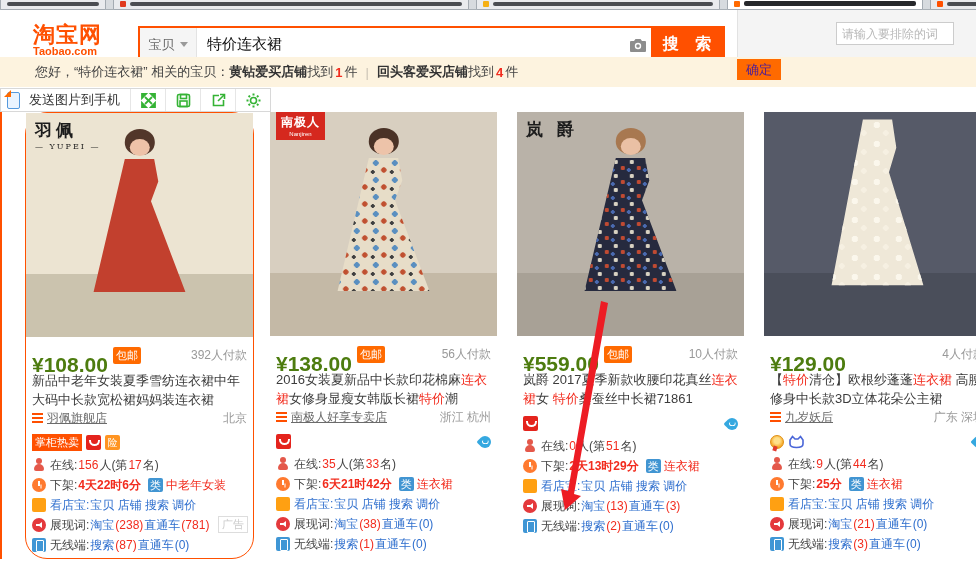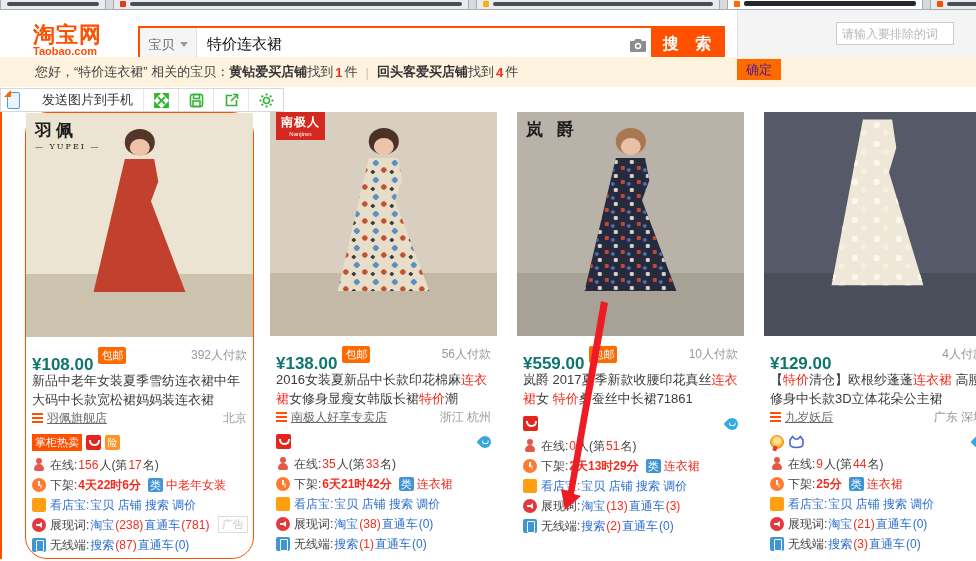--- a/index.html
+++ b/index.html
@@ -32,21 +32,21 @@
 
   
   .notice { position:absolute; left:0; top:57px; width:976px; height:30px; background:#fdf3df; display:flex; align-items:center; padding-left:35px; font-size:13px; color:#666; }
   .notice .sg-bold { color:#333; font-weight:bold; }
   .notice .sg-r { color:#f22c1e; font-weight:bold; padding:0 2px; }
   .notice .sg-sep { color:#c9c2b4; padding:0 8px; }
   .confirm { position:absolute; left:737px; top:59px; width:44px; height:21px; background:#ff6a00; color:#4c1d95; border:none; font-size:13px; cursor:pointer; font-family:inherit; line-height:21px; text-align:center; }
 
   
   .snaptool { position:absolute; left:0; top:88px; height:24px; background:#fff; border:1px solid #d8d8d8; display:flex; align-items:center; z-index:30; }
-  .snaptool .lbl { font-size:13px; color:#333; padding:0 10px 0 22px;text-align:center; }
+  .snaptool .lbl { font-size:13px; color:#333; padding:0 10px 0 9px;text-align:center; }
   .tsep { width:1px; height:22px; background:#e6e6e6; }
   .tico { width:34px; display:flex; align-items:center; justify-content:center; cursor:pointer; height:22px; }
   .phoneico { width:13px; height:17px; border:1px solid #5599dd; border-radius:2px; background:#eaf4ff; position:relative; margin-left:6px; }
   .phoneico::before { content:""; position:absolute; left:-4px; top:-3px; width:0; height:0; border-style:solid; border-width:0 7px 7px 0; border-color:transparent #ff6a00 transparent transparent; transform:rotate(90deg); }
 
   
   .leftsliver { position:absolute; left:0; top:112px; width:2px; height:447px; background:#ff5000; }
   .card { position:absolute; top:112px; height:447px; background:#fff; }
   .card.hl { border:1px solid #ff5000; }
   .photo { position:relative; width:100%; height:224px; overflow:hidden; cursor:pointer; }
@@ -56,21 +56,21 @@
   .dress { clip-path:polygon(36% 0,64% 0,68% 16%,61% 30%,94% 94%,6% 94%); }
   .brand-ink { position:absolute; left:9px; top:6px; color:#1c1c1c; font-family:"DejaVu Serif","Liberation Serif",serif; }
   .brand-ink .l1 { font-size:17px; font-weight:bold; letter-spacing:4px; }
   .brand-ink .l2 { font-size:8px; letter-spacing:2px; }
   .brand-red { position:absolute; left:6px; top:0; background:#d5281e; color:#fff; padding:2px 5px 3px; text-align:center; }
   .brand-red .l1 { font-size:12px; font-weight:bold; letter-spacing:1px; }
   .brand-red .l2 { font-size:6px; }
 
   .cbody { padding:7px 6px 0 6px; position:relative; }
   .pricerow { display:flex; align-items:center; height:22px; }
-  .price { color:#0f766e; font-weight:bold; font-size:17px;margin-top:20px; }
+  .price { color:#4d7c0f; font-weight:bold; font-size:21px;margin-top:20px; }
   .baoyou { background:#ff6a00; color:#fff; font-size:11px; padding:1px 3px; border-radius:2px; margin-left:5px; }
   .paid { margin-left:auto; color:#999; font-size:12px; }
   .title { margin-top:5px; font-size:13px; color:#3c3c3c; line-height:19px; height:38px; overflow:hidden; cursor:pointer; }
   .title .kw { color:#f22c1e; }
   .shoprow { display:flex; align-items:center; height:18px; font-size:12px; }
   .shopbars { width:11px; height:10px; margin-right:4px; background:repeating-linear-gradient(#ff4f00 0 2px,transparent 2px 4px); }
   .shopname { color:#6b6b6b; text-decoration:underline; cursor:pointer; }
   .loc { margin-left:auto; color:#999; }
   .badgerow { display:flex; align-items:center; gap:4px; margin-top:7px; height:17px; }
   .b-hot { background:#ff5000; color:#fff; font-size:11px; padding:1px 3px; }

